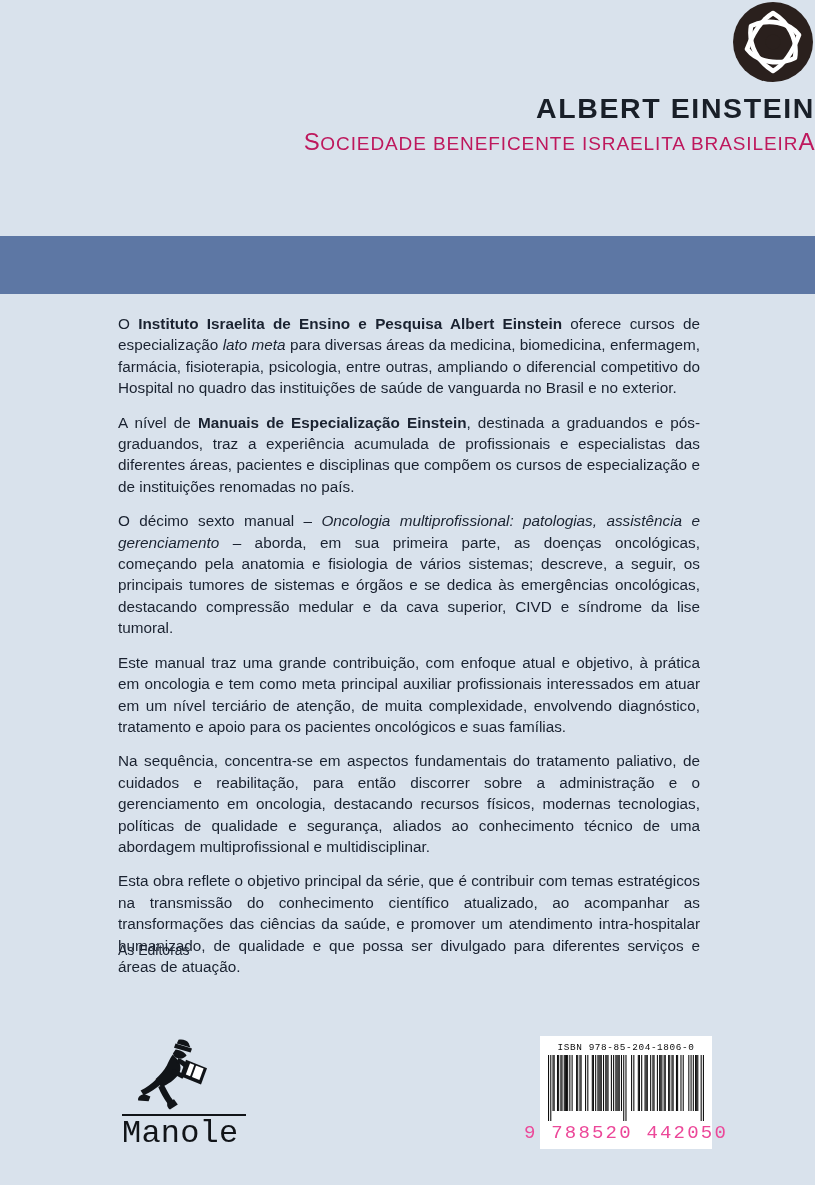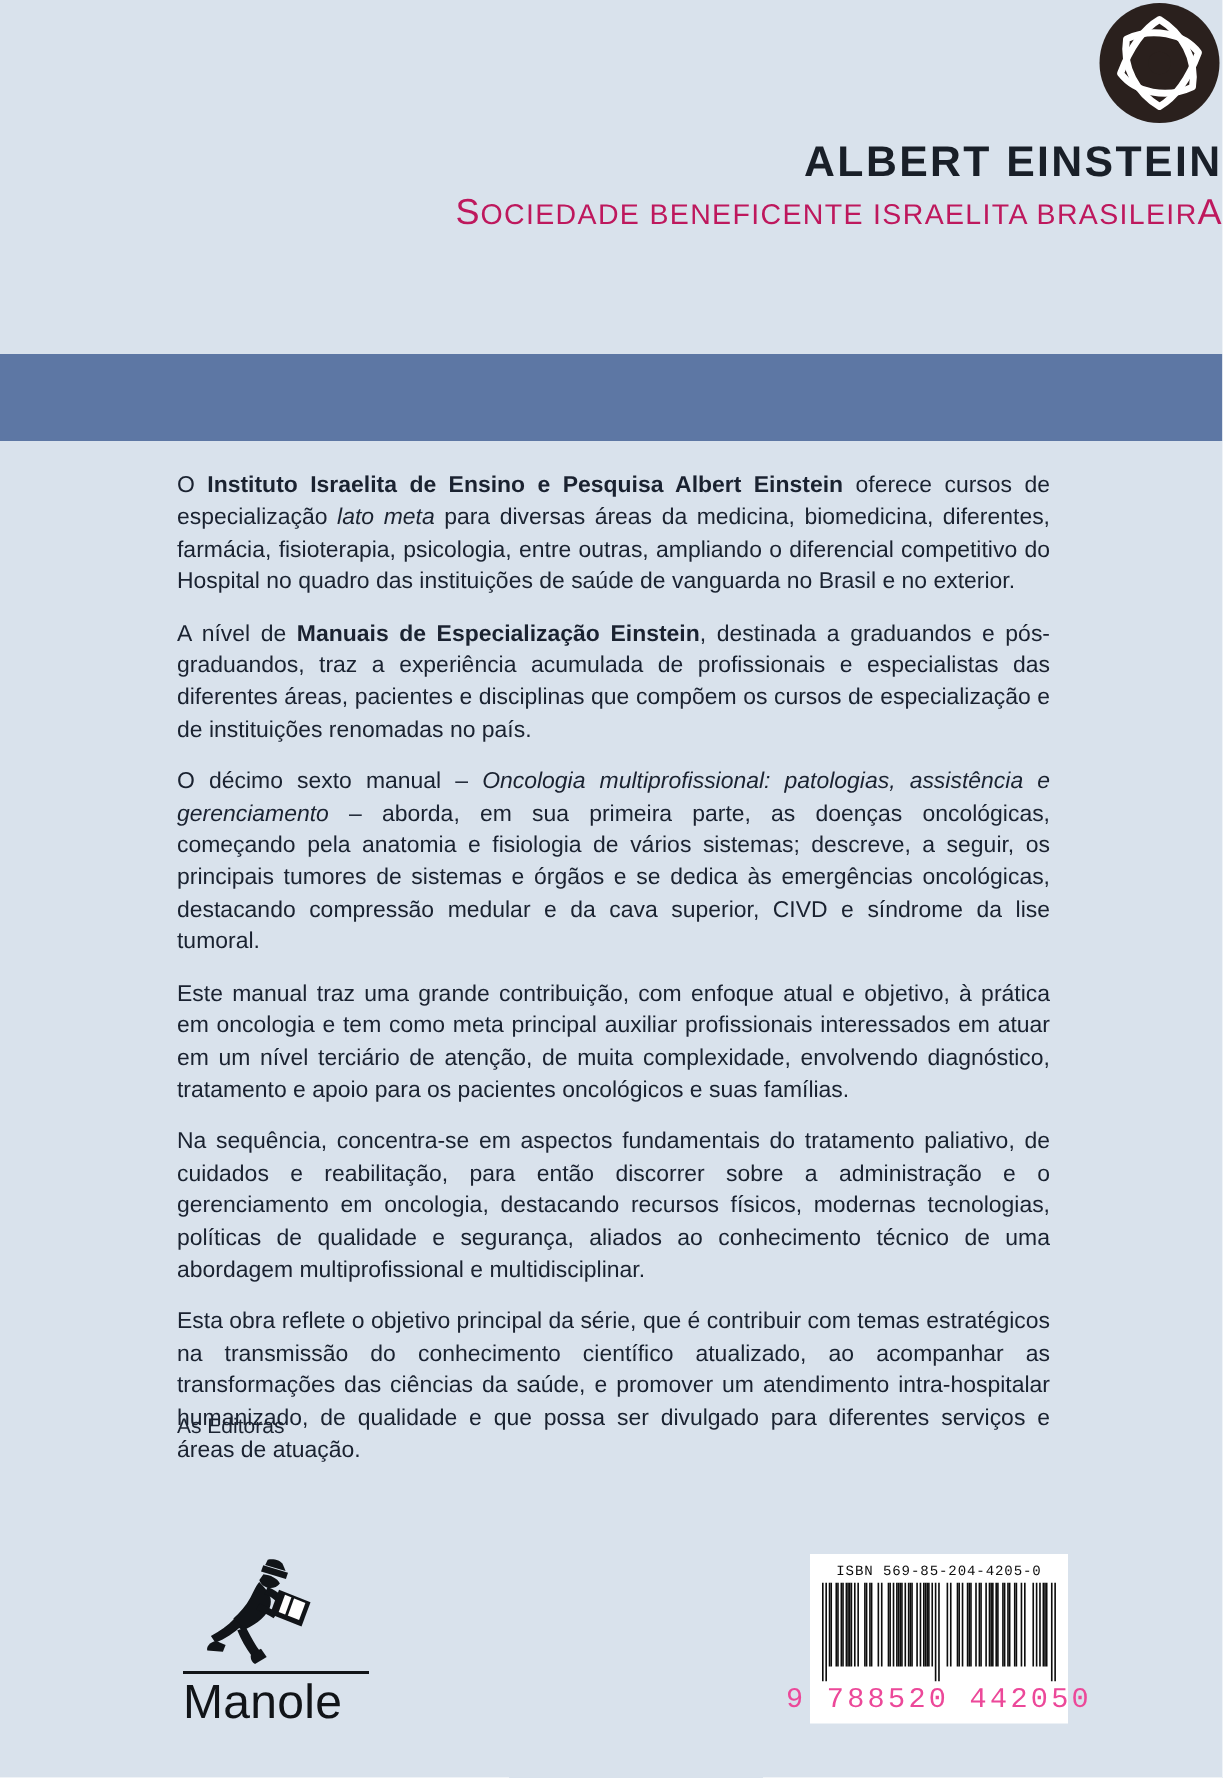--- a/index.html
+++ b/index.html
@@ -119,21 +119,21 @@
     margin-left: 6px;
   }
   .pub-mark svg { display: block; }
   .pub-rule {
     width: 124px;
     height: 2px;
     background: #111418;
     margin-top: 2px;
   }
   .pub-name {
-    font-family: Liberation Sans, sans-serif;
+    font-family: Liberation Mono, monospace;
     font-size: 32px;
     color: #111418;
     line-height: 1.08;
     margin-top: 1px;
     letter-spacing: 0.2px;
   }
 
   
   .barcode {
     position: absolute;
@@ -189,21 +189,21 @@
     </div>
 
     <div class="brand-name">ALBERT EINSTEIN</div>
 
     <div class="brand-sub"><span class="cap">S</span><span class="sc">OCIEDADE BENEFICENTE ISRAELITA BRASILEIR</span><span class="cap">A</span></div>
   </div>
 
   <div class="band"></div>
 
   <div class="copy" id="copy">
-      <p><span>O </span><b>Instituto Israelita de Ensino e Pesquisa Albert Einstein</b><span> oferece cursos de especialização </span><i>lato meta</i><span> para diversas áreas da medicina, biomedicina, diferentes, farmácia, fisioterapia, psicologia, entre outras, ampliando o diferencial competitivo do Hospital no quadro das instituições de saúde de vanguarda no Brasil e no exterior.</span></p>
+      <p><span>O </span><b>Instituto Israelita de Ensino e Pesquisa Albert Einstein</b><span> oferece cursos de especialização </span><i>lato meta</i><span> para diversas áreas da medicina, biomedicina, enfermagem, farmácia, fisioterapia, psicologia, entre outras, ampliando o diferencial competitivo do Hospital no quadro das instituições de saúde de vanguarda no Brasil e no exterior.</span></p>
       <p><span>A nível de </span><b>Manuais de Especialização Einstein</b><span>, destinada a graduandos e pós-graduandos, traz a experiência acumulada de profissionais e especialistas das diferentes áreas, pacientes e disciplinas que compõem os cursos de especialização e de instituições renomadas no país.</span></p>
       <p><span>O décimo sexto manual – </span><i>Oncologia multiprofissional: patologias, assistência e gerenciamento</i><span> – aborda, em sua primeira parte, as doenças oncológicas, começando pela anatomia e fisiologia de vários sistemas; descreve, a seguir, os principais tumores de sistemas e órgãos e se dedica às emergências oncológicas, destacando compressão medular e da cava superior, CIVD e síndrome da lise tumoral.</span></p>
       <p><span>Este manual traz uma grande contribuição, com enfoque atual e objetivo, à prática em oncologia e tem como meta principal auxiliar profissionais interessados em atuar em um nível terciário de atenção, de muita complexidade, envolvendo diagnóstico, tratamento e apoio para os pacientes oncológicos e suas famílias.</span></p>
       <p><span>Na sequência, concentra-se em aspectos fundamentais do tratamento paliativo, de cuidados e reabilitação, para então discorrer sobre a administração e o gerenciamento em oncologia, destacando recursos físicos, modernas tecnologias, políticas de qualidade e segurança, aliados ao conhecimento técnico de uma abordagem multiprofissional e multidisciplinar.</span></p>
       <p><span>Esta obra reflete o objetivo principal da série, que é contribuir com temas estratégicos na transmissão do conhecimento científico atualizado, ao acompanhar as transformações das ciências da saúde, e promover um atendimento intra-hospitalar humanizado, de qualidade e que possa ser divulgado para diferentes serviços e áreas de atuação.</span></p>
     </div>
 
   <div class="signature">As Editoras</div>
 
   <div class="publisher">
@@ -233,21 +233,21 @@
 
           <path d="M39.6 65.4 L46.0 62.2 L49.8 67.6 L42.0 72.4 C39.6 71.0 38.4 68.0 39.6 65.4 Z"></path>
         </g>
       </svg>
     </div>
     <div class="pub-rule"></div>
     <div class="pub-name">Manole</div>
   </div>
 
   <div class="barcode">
-    <div class="barcode-isbn">ISBN 569-85-204-4205-0</div>
+    <div class="barcode-isbn">ISBN 978-85-204-1806-0</div>
     <svg class="barcode-bars" id="barcode-bars" viewBox="0 0 156 66" preserveAspectRatio="none">
         <rect x="0.000" y="0" width="1.077" height="66" fill="#0d0d0d"></rect>
         <rect x="2.245" y="0" width="1.077" height="66" fill="#0d0d0d"></rect>
         <rect x="4.489" y="0" width="1.077" height="56" fill="#0d0d0d"></rect>
         <rect x="5.612" y="0" width="1.077" height="56" fill="#0d0d0d"></rect>
         <rect x="8.978" y="0" width="1.077" height="56" fill="#0d0d0d"></rect>
         <rect x="10.101" y="0" width="1.077" height="56" fill="#0d0d0d"></rect>
         <rect x="12.345" y="0" width="1.077" height="56" fill="#0d0d0d"></rect>
         <rect x="13.468" y="0" width="1.077" height="56" fill="#0d0d0d"></rect>
         <rect x="15.712" y="0" width="1.077" height="56" fill="#0d0d0d"></rect>

